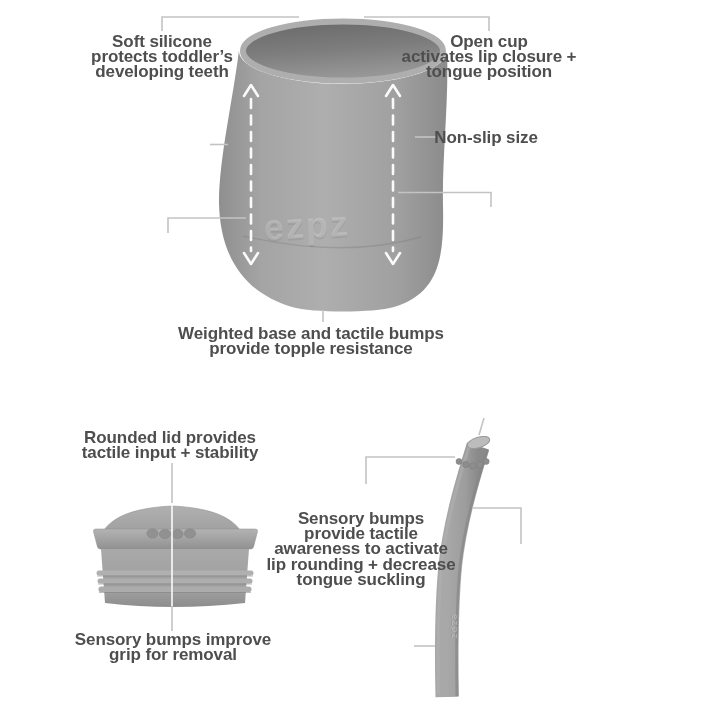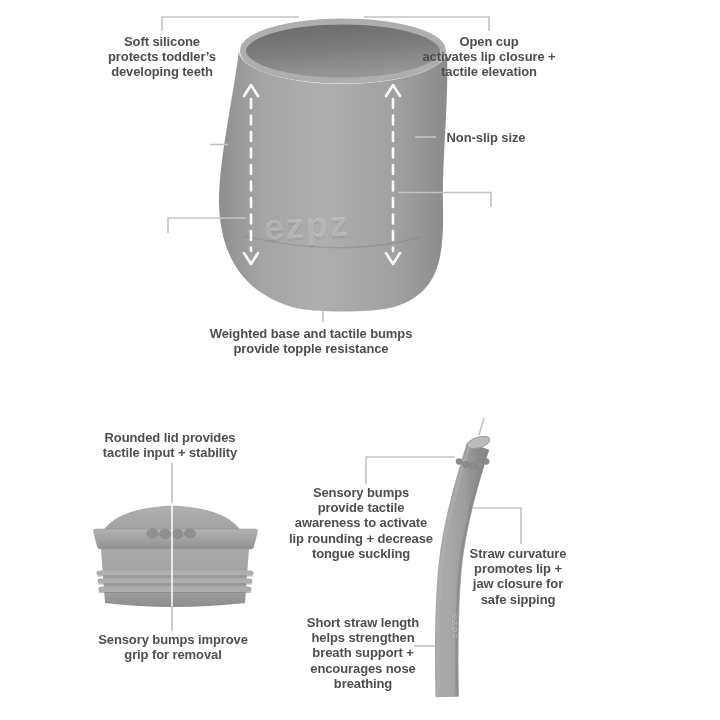--- a/index.html
+++ b/index.html
@@ -4,21 +4,21 @@
 <style>
   html,body{margin:0;padding:0;background:#ffffff;}
   #stage{
     position:relative;width:720px;height:720px;background:#ffffff;overflow:hidden;
     font-family:"Liberation Sans",sans-serif;
   }
   #artwork{position:absolute;left:0;top:0;width:720px;height:720px;}
   .callout{
     position:absolute;transform:translateX(-50%);
     text-align:center;white-space:pre-line;
-    font-size:13px;line-height:15.2px;font-weight:bold;letter-spacing:-0.1px;
+    font-size:17px;line-height:15.2px;font-weight:bold;letter-spacing:-0.1px;
     color:#4e4e4e;
   }
 </style>
 </head>
 <body>
 
 <div id="stage">
 
   <svg id="artwork" viewBox="0 0 720 720">
     <defs>
@@ -135,36 +135,27 @@
       <line x1="414" y1="646" x2="435" y2="646"></line>
     </g>
     <line x1="172" y1="504" x2="172" y2="606" stroke="rgba(255,255,255,0.85)" stroke-width="1.8"></line>
   </svg>
 
   <div class="callout" style="left:162px;top:34px">Soft silicone
 protects toddler’s
 developing teeth</div>
   <div class="callout" style="left:489px;top:34px">Open cup
 activates lip closure +
-tactile elevation</div>
+tongue position</div>
   <div class="callout" style="left:486px;top:130px">Non-slip size</div>
   <div class="callout" style="left:311px;top:326px">Weighted base and tactile bumps
 provide topple resistance</div>
   <div class="callout" style="left:170px;top:430px">Rounded lid provides
 tactile input + stability</div>
   <div class="callout" style="left:173px;top:632px">Sensory bumps improve
 grip for removal</div>
-  <div class="callout" style="left:361px;top:485px">Sensory bumps
+  <div class="callout" style="left:361px;top:511px">Sensory bumps
 provide tactile
 awareness to activate
 lip rounding + decrease
 tongue suckling</div>
-  <div class="callout" style="left:518px;top:546px">Straw curvature
-promotes lip +
-jaw closure for
-safe sipping</div>
-  <div class="callout" style="left:363px;top:615px">Short straw length
-helps strengthen
-breath support +
-encourages nose
-breathing</div>
 
 </div>
 
 </body></html>

